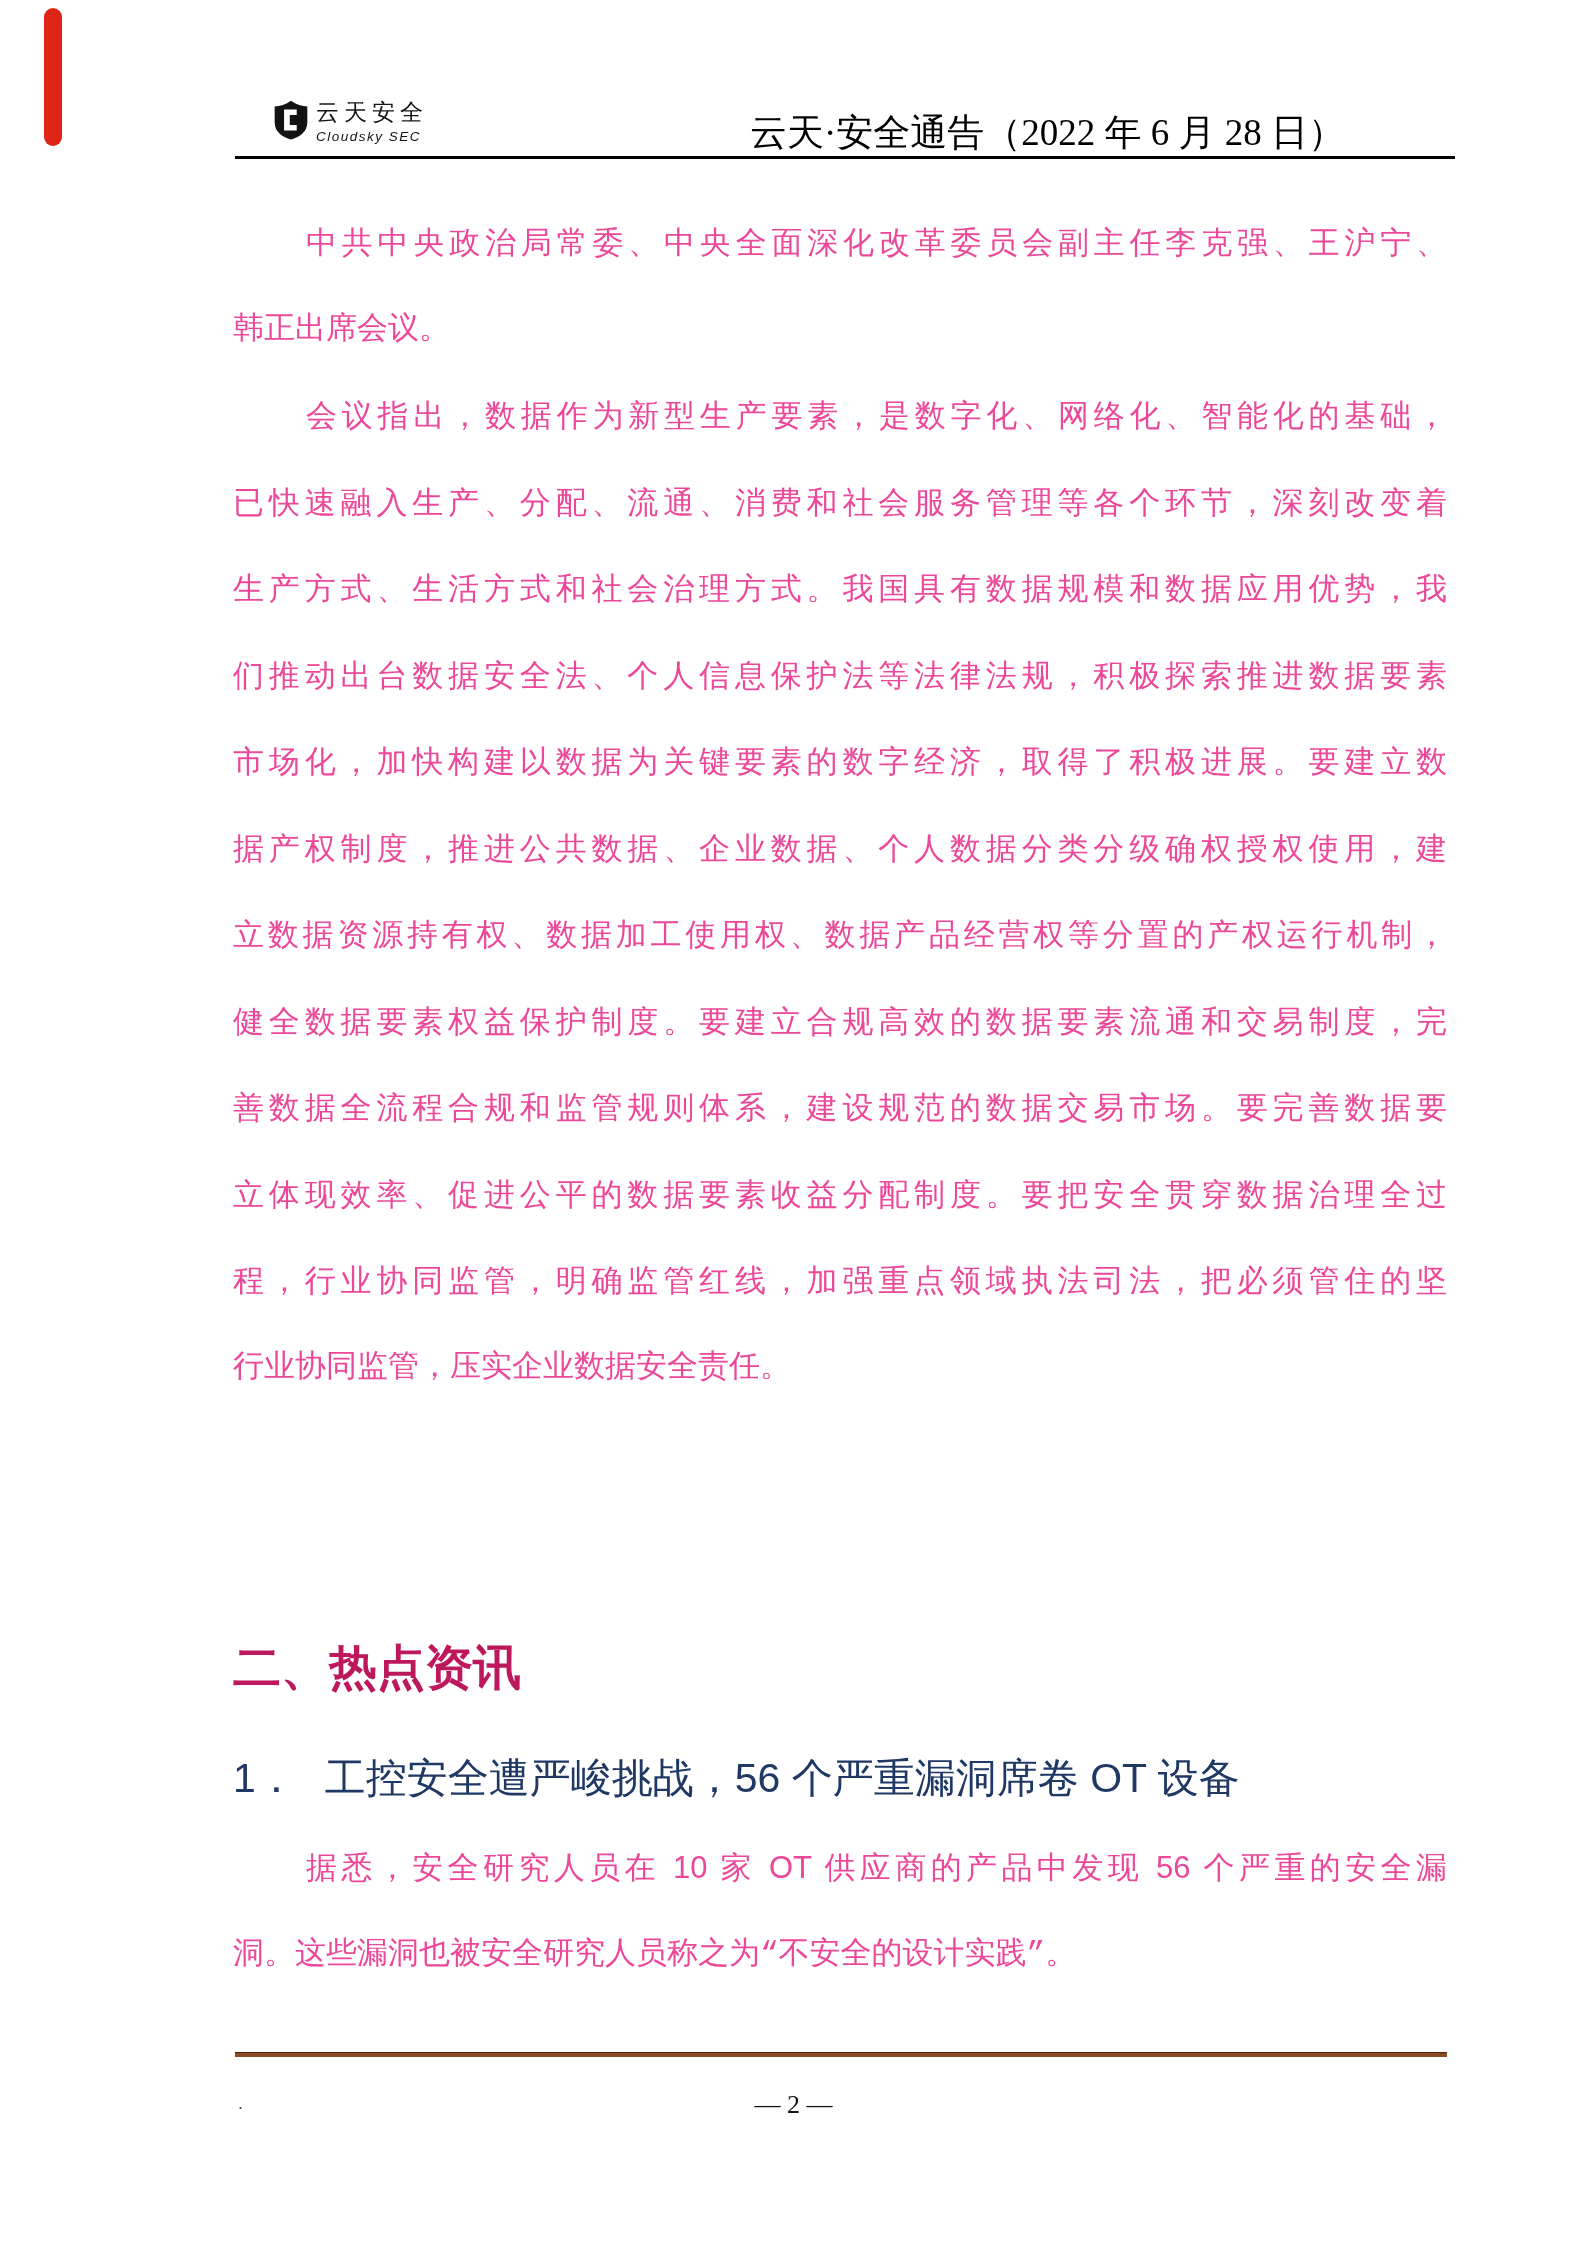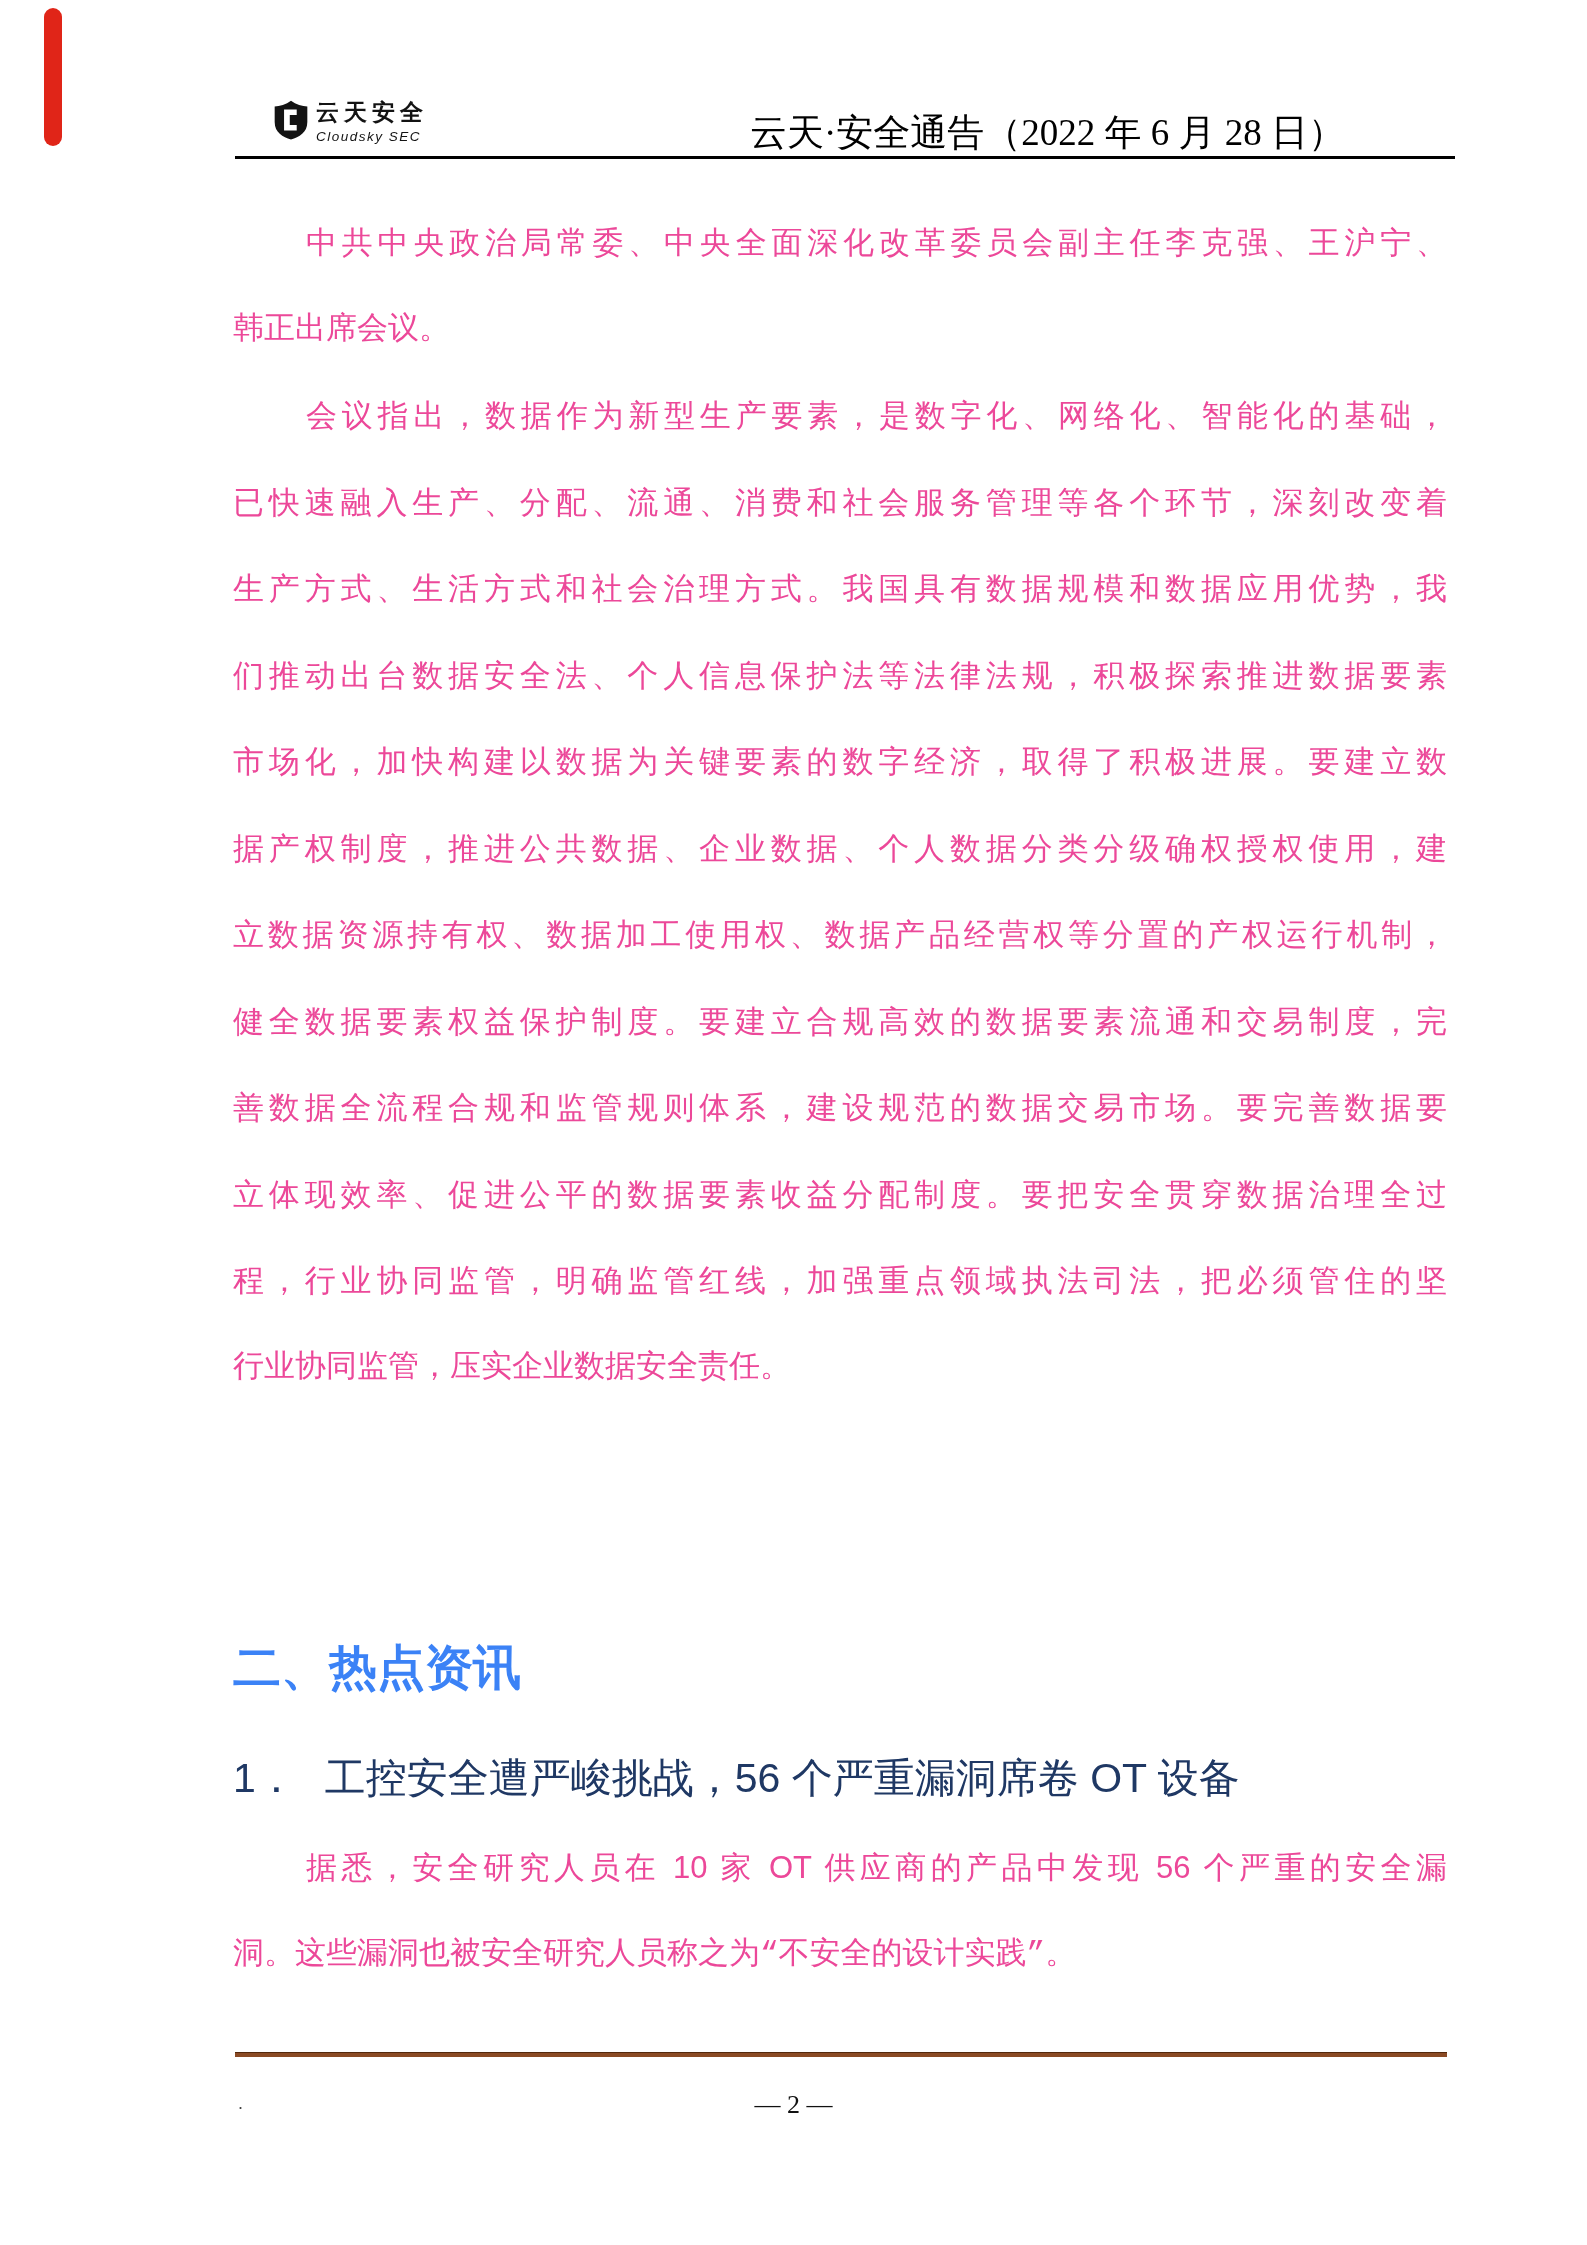--- a/index.html
+++ b/index.html
@@ -17,21 +17,21 @@
     position:absolute; left:44px; top:8px;
     width:18px; height:138px;
     background:#E02518; border-radius:9px;
   }
 
   
   .logo { position:absolute; left:273px; top:100px; display:flex; align-items:flex-start; }
   .logo svg { display:block; }
   .logo-text { margin-left:7px; }
   .logo-cn {
-    font-size:23px; font-weight:bold; letter-spacing:5px;
+    font-size:23px; font-weight:normal; letter-spacing:5px;
     color:#131313; line-height:23px; margin-top:1px; white-space:nowrap;
   }
   .logo-en {
     font-size:13.5px; font-weight:normal; font-style:italic;
     letter-spacing:1.5px; color:#131313; margin-top:5px; white-space:nowrap;
   }
   .header-title {
     position:absolute; top:111px; right:242px;
     font-family:"Liberation Serif","DejaVu Serif",serif;
     font-size:37px; font-weight:normal; color:#000;
@@ -50,21 +50,21 @@
     height:86.5px; line-height:86.5px;
     font-size:31px; color:#ec4899;
     text-align:justify; text-align-last:justify;
     overflow:hidden; white-space:nowrap;
   }
   .ind { text-indent:73px; }
   .end { text-align-last:left;font-family:Liberation Mono, monospace; }
 
   .section-heading {
     position:absolute; left:233px; top:1640px; margin:0;
-    font-size:48px; font-weight:bold; color:#3b82f6;
+    font-size:48px; font-weight:bold; color:#be185d;
     line-height:56px; white-space:nowrap;
   }
   .item-heading {
     position:absolute; left:233px; top:1752px; margin:0;
     font-size:41px; font-weight:normal; color:#1F3864;
     line-height:52px; white-space:nowrap;
   }
   .item-heading .num { margin-right:28px; }
 
   

